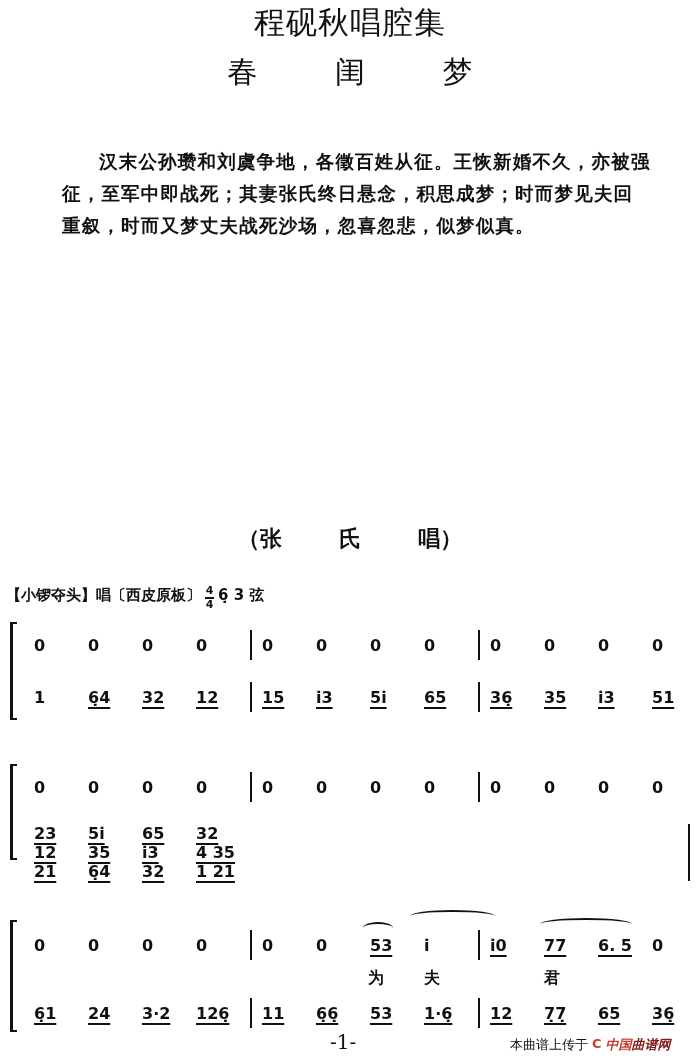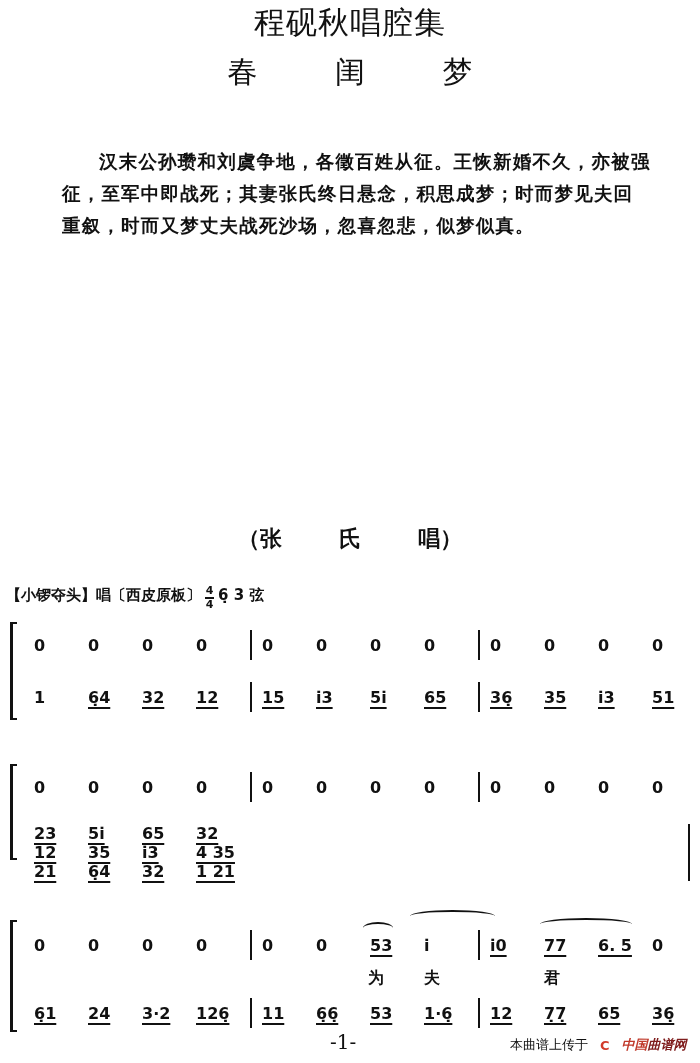--- a/index.html
+++ b/index.html
@@ -24,21 +24,21 @@
              border-top: 2px solid #111; border-bottom: 2px solid #111; }
   .staff { position: absolute; left: 14px; right: 0; height: 30px; display: flex; }
   .measure { position: relative; flex: 1; display: flex; align-items: center; border-right: 2.5px solid #111; padding-left: 10px; }
   .measure:last-child { border-right: 2.5px solid #111; }
   .beat { width: 54px; font-family: "DejaVu Sans", sans-serif; font-weight: bold; font-size: 16px; text-align: left; position: relative; }
   .ul { text-decoration: underline; text-decoration-thickness: 2px; text-underline-offset: 4px; }
   .lyric-row { position: absolute; left: 14px; right: 0; height: 24px; font-family: "DejaVu Sans", sans-serif; font-weight: bold; font-size: 16px; }
   .lyric-row span { position: absolute; }
   .slur { position: absolute; border-top: 2px solid #111; border-radius: 50% 50% 0 0; height: 10px; }
   .pagenum { top: 1030px; left: 330px; font-size: 20px; }
-  .watermark { top: 1036px; left: 510px; font-size: 13px; font-family: "DejaVu Sans", sans-serif; display: flex; align-items: center; gap: 12px; }
+  .watermark { top: 1036px; left: 510px; font-size: 13px; font-family: "DejaVu Sans", sans-serif; display: flex; gap: 4px; }
   .wm-logo { color: #d23a2a; font-weight: bold; }
   .wm-site { color: #c0392b; font-weight: bold; font-style: italic; }
   .wm-site .wm-a { color: #7f1d1d; }
 </style>
 </head>
 <body>
 
 <div class="abs book-title">程砚秋唱腔集</div>
 <div class="abs piece-title">
   <span>春</span>

